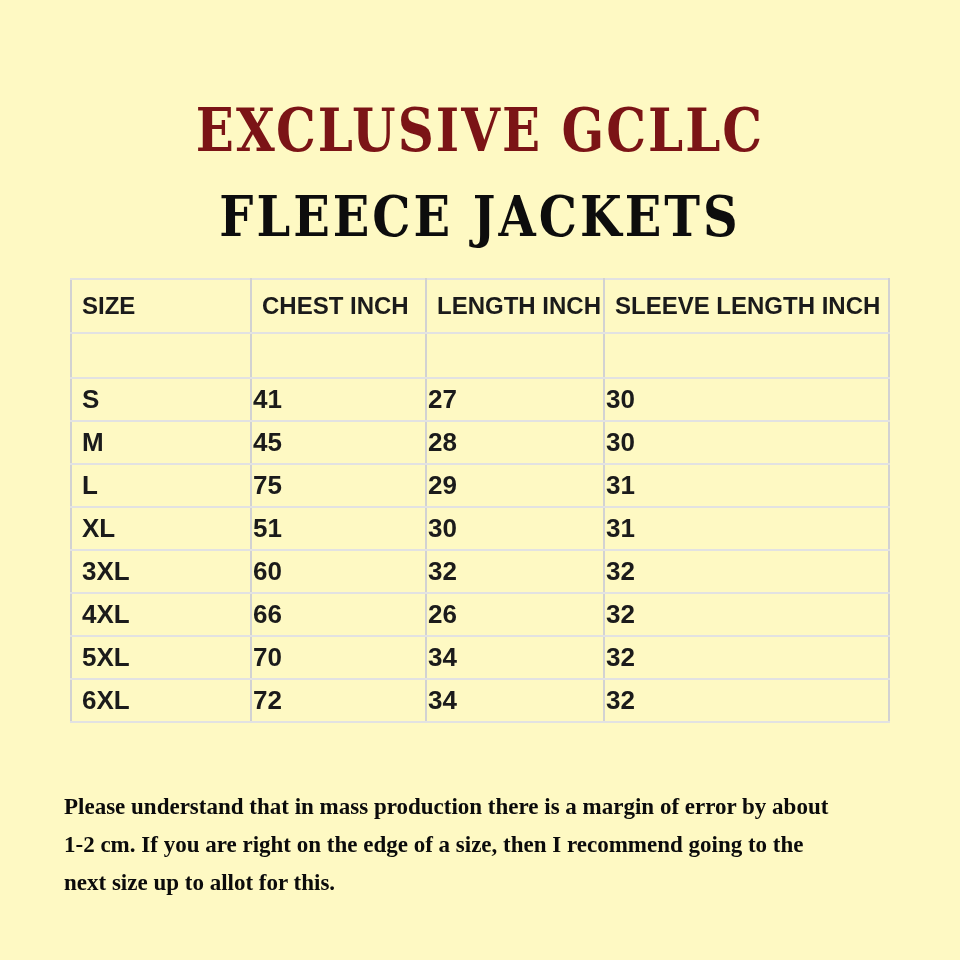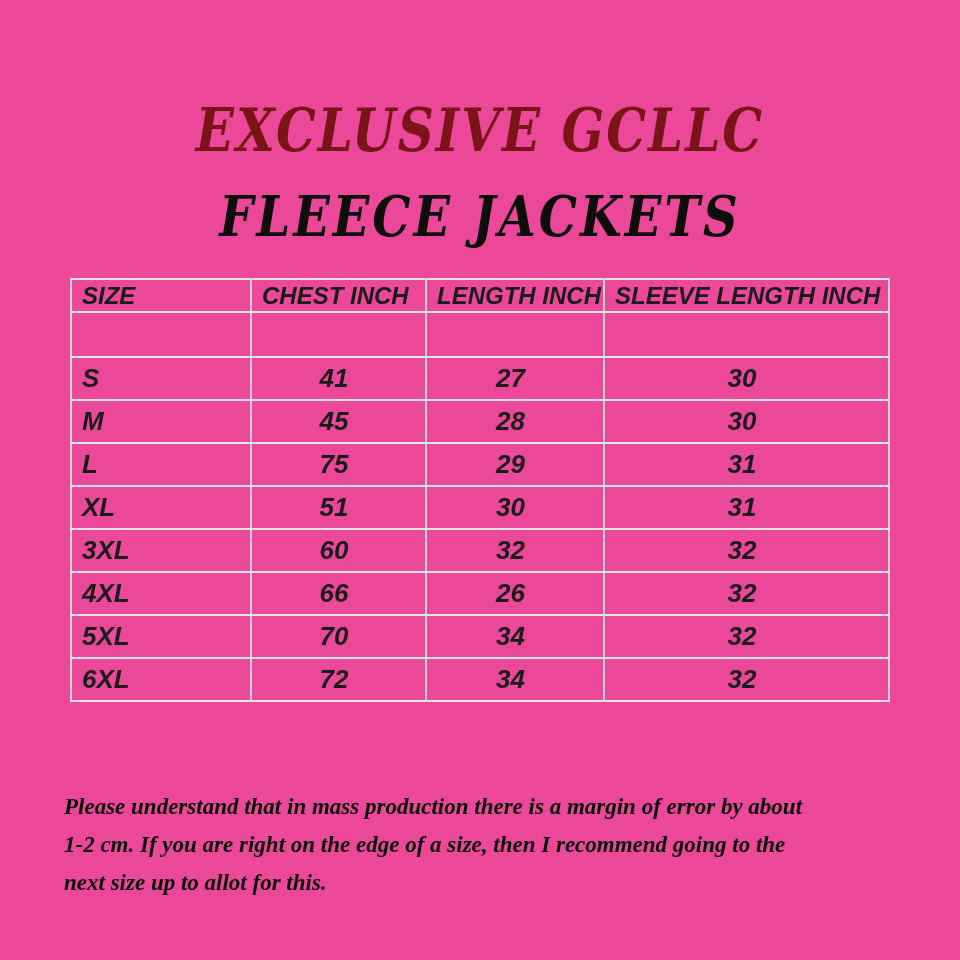--- a/index.html
+++ b/index.html
@@ -1,23 +1,22 @@
 <!DOCTYPE html>
 <html><head>
 <meta charset="utf-8">
 <style>
   html, body { margin: 0; padding: 0; }
   #page {
     position: relative;
     width: 960px;
     height: 960px;
-    background: #ec4899;
+    background: #fef9c3;
     overflow: hidden;
     font-family: "Liberation Sans", sans-serif;
-    font-style: italic;
   }
   .title {
     position: absolute;
     left: 0; right: 0;
     top: 106px;
     text-align: center;
     font-family: "DejaVu Serif", serif;
     font-weight: 700;
     font-size: 50px;
     line-height: 50px;
@@ -49,41 +48,41 @@
     border-left: 2px solid #d2d2d2;
   }
   table.size-table th,
   table.size-table td {
     border-right: 2px solid #d2d2d2;
     border-bottom: 2px solid #e2e2e2;
     vertical-align: middle;
     color: #1b1b1b;
     overflow: hidden;
   }
-  tr.hrow { height: 33px; }
+  tr.hrow { height: 54px; }
   tr.hrow th {
     font-size: 24px;
     font-weight: 700;
     text-align: left;
     padding: 0 8px 0 10px;
     white-space: nowrap;
     letter-spacing: 0px;
   }
   tr.spacer { height: 45px; }
   tr.drow { height: 43px; }
   td.c-size {
     font-size: 26px;
     font-weight: 700;
     text-align: left;
     padding-left: 10px;
   }
   td.c-num {
     font-size: 26px;
     font-weight: 700;
-    text-align: center;
+    text-align: left;
     padding-right: 10px;
   }
   .footnote {
     position: absolute;
     left: 64px;
     top: 788px;
     font-family: "Liberation Serif", serif;
     font-weight: 700;
     font-size: 23px;
     line-height: 38px;

